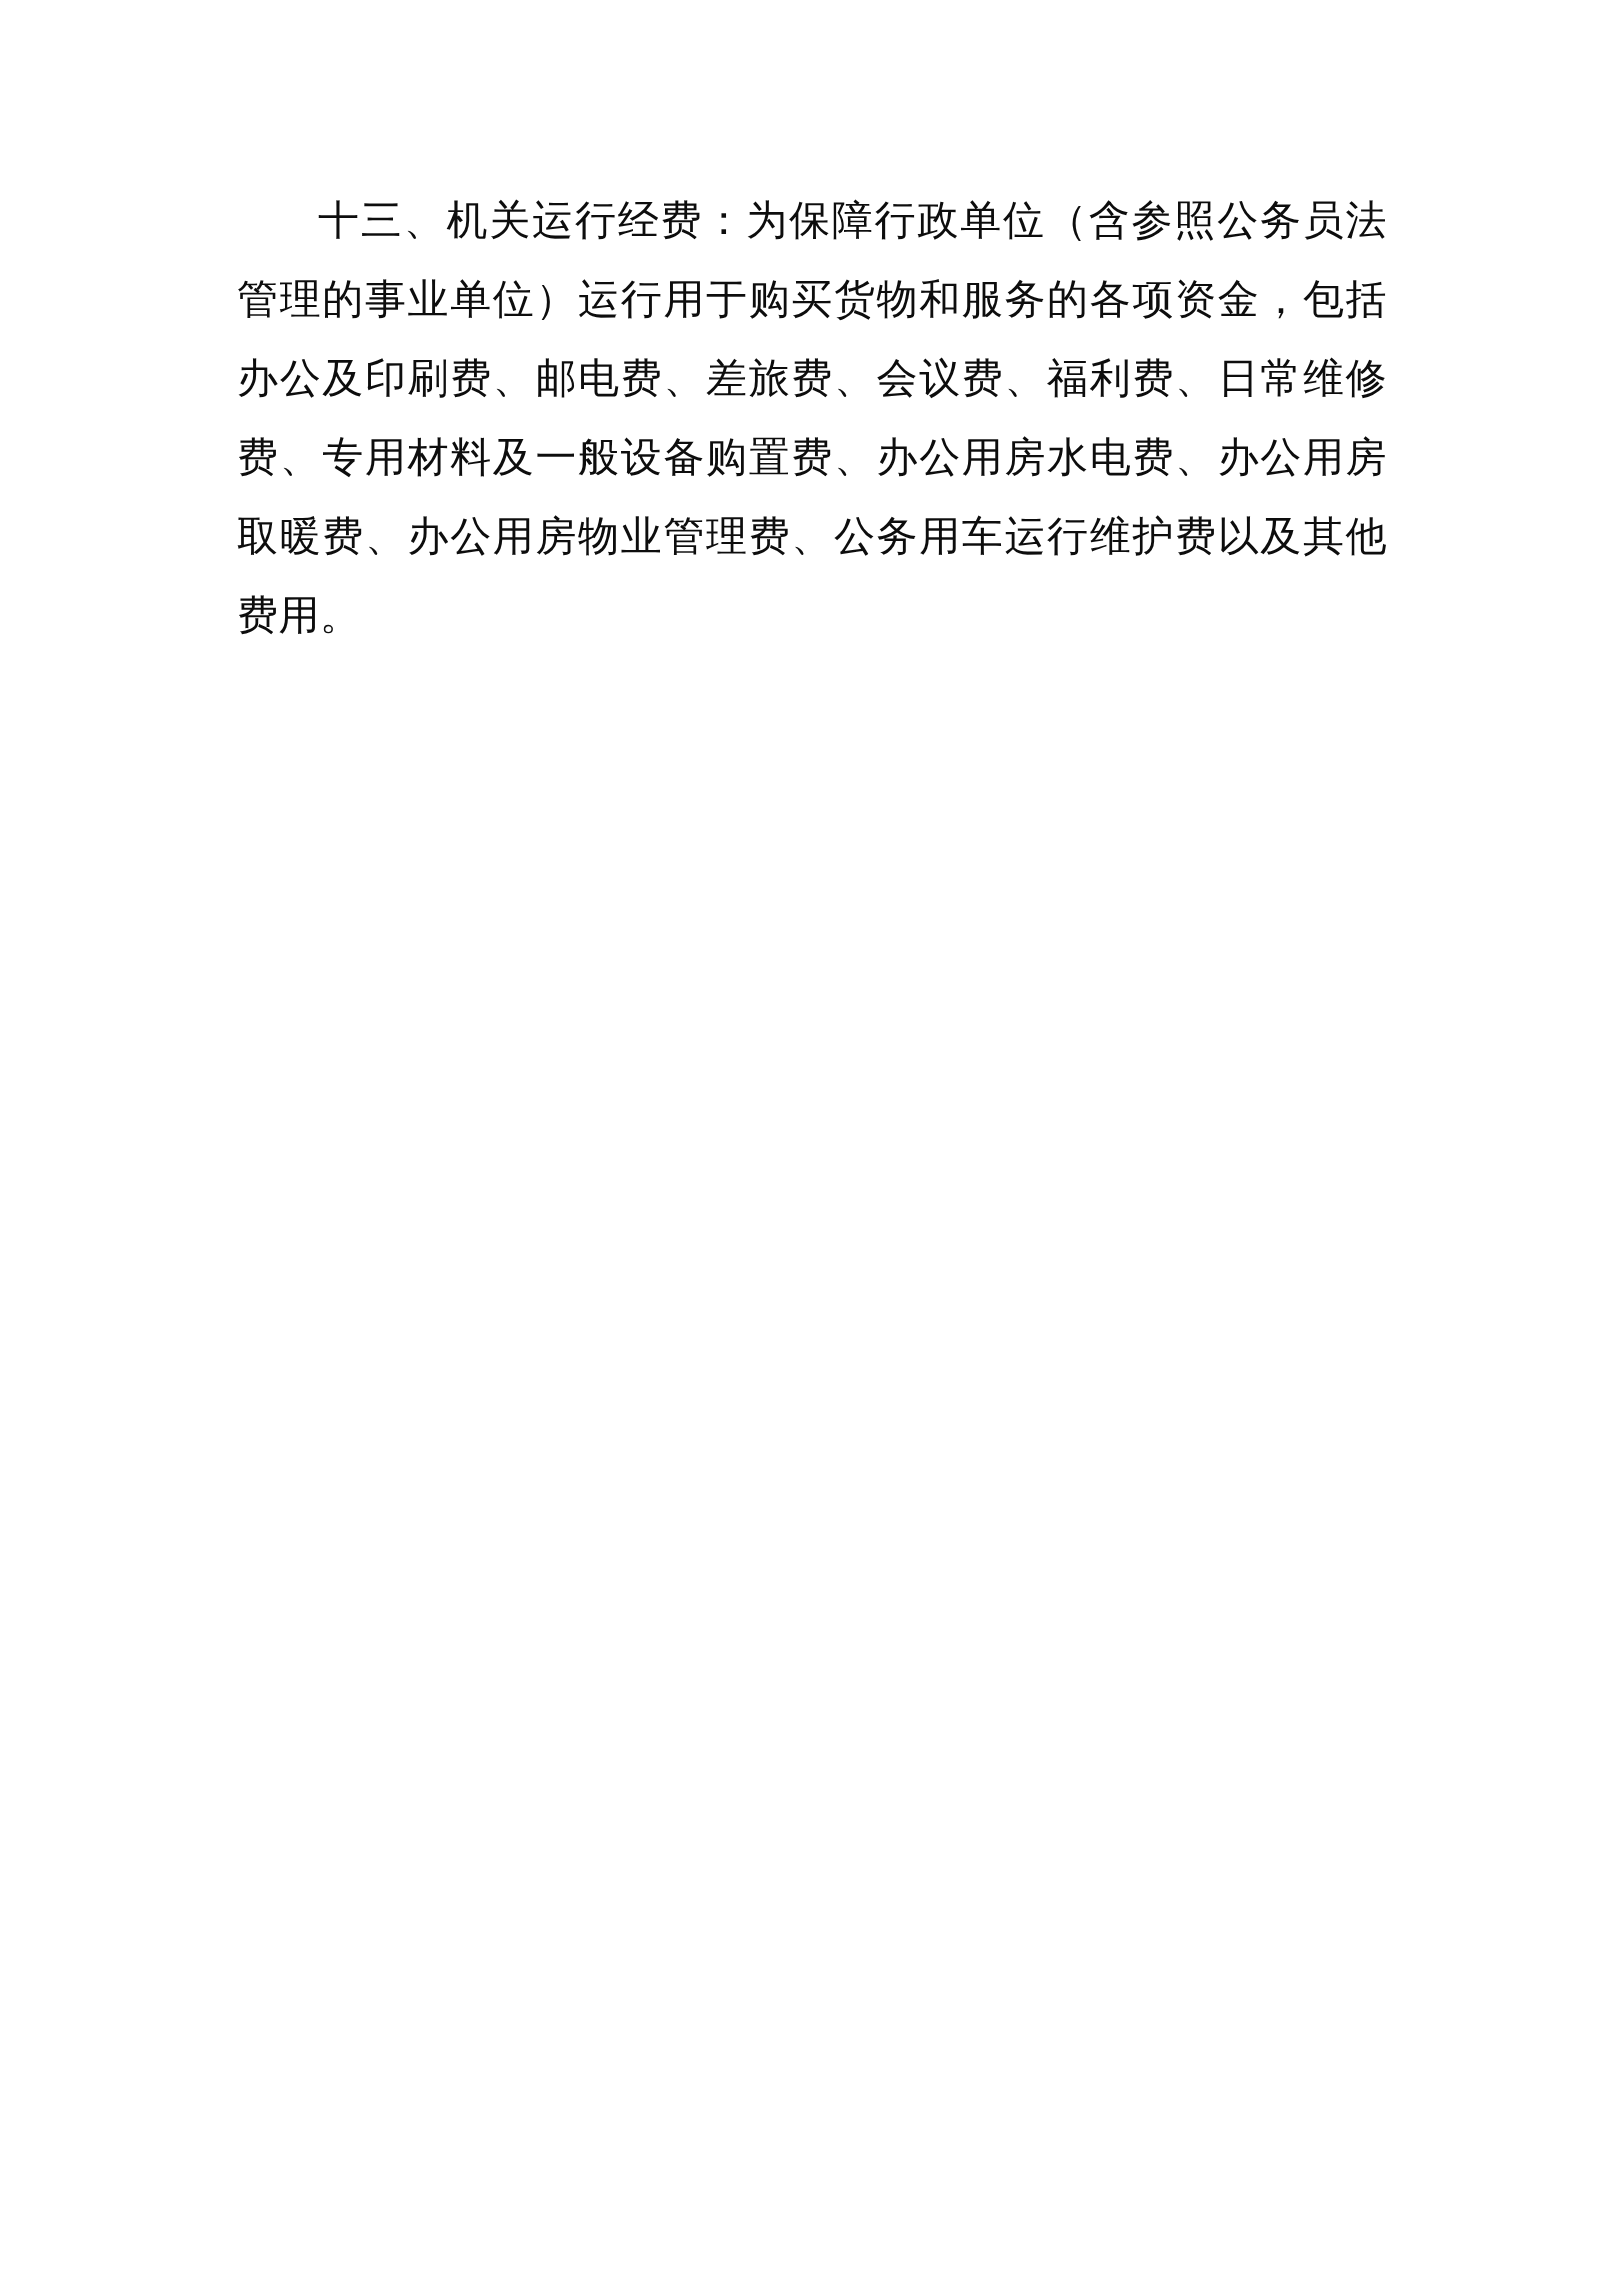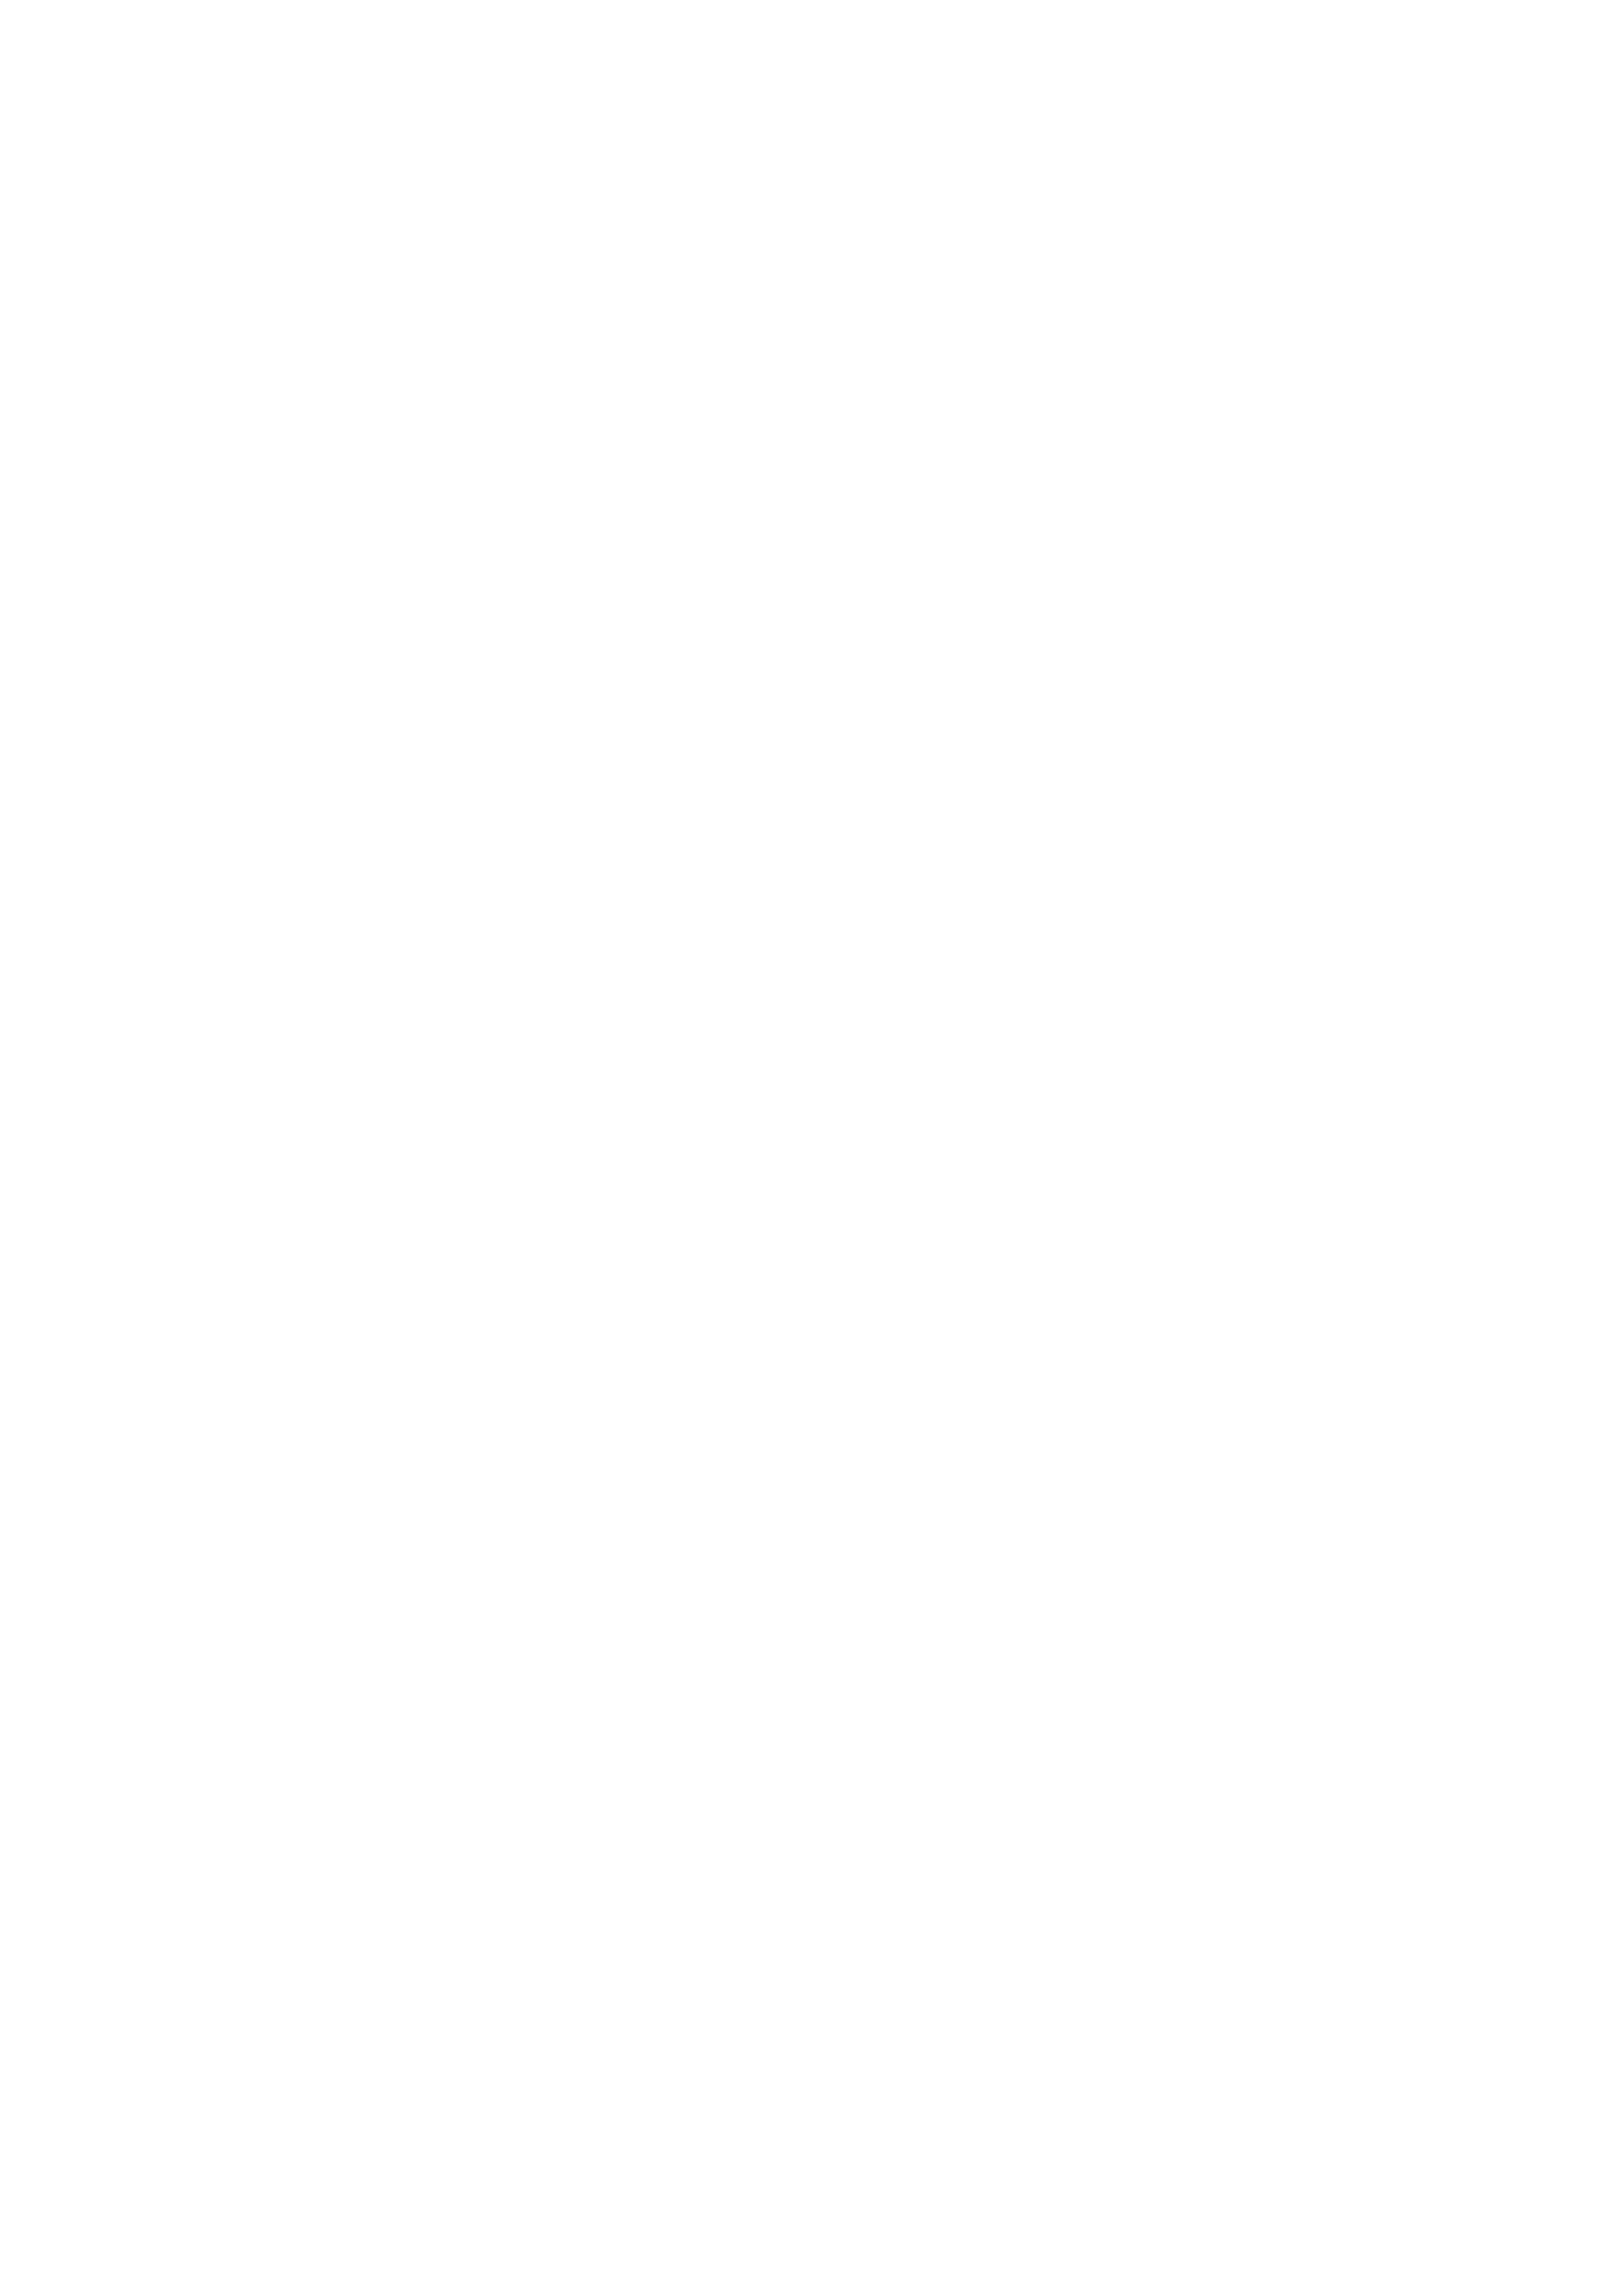--- a/index.html
+++ b/index.html
@@ -54,15 +54,16 @@
     font-family: "Liberation Sans", sans-serif;
     color: #111111;
     font-weight: 700;
   }
 </style>
 </head>
 <body>
 
 <div class="page">
   <div class="content">
+    <p class="para indent">十三、机关运行经费：为保障行政单位（含参照公务员法管理的事业单位）运行用于购买货物和服务的各项资金，包括办公及印刷费、邮电费、差旅费、会议费、福利费、日常维修费、专用材料及一般设备购置费、办公用房水电费、办公用房取暖费、办公用房物业管理费、公务用车运行维护费以及其他费用。</p>
   </div>
 </div>
 
 
 </body></html>

